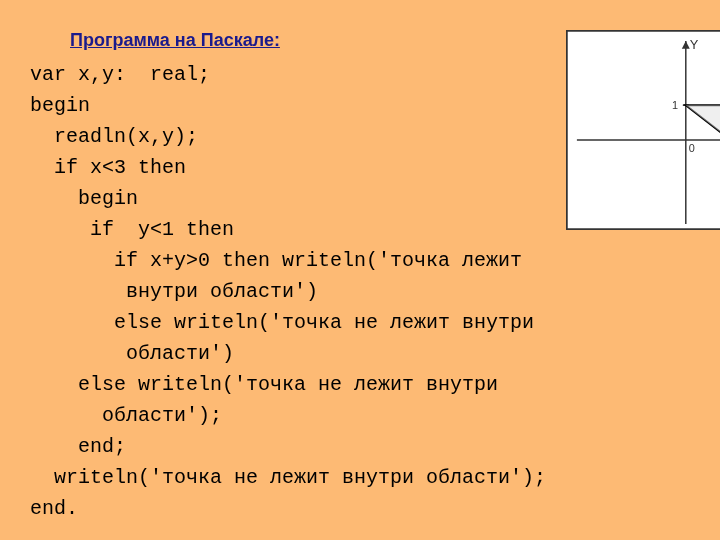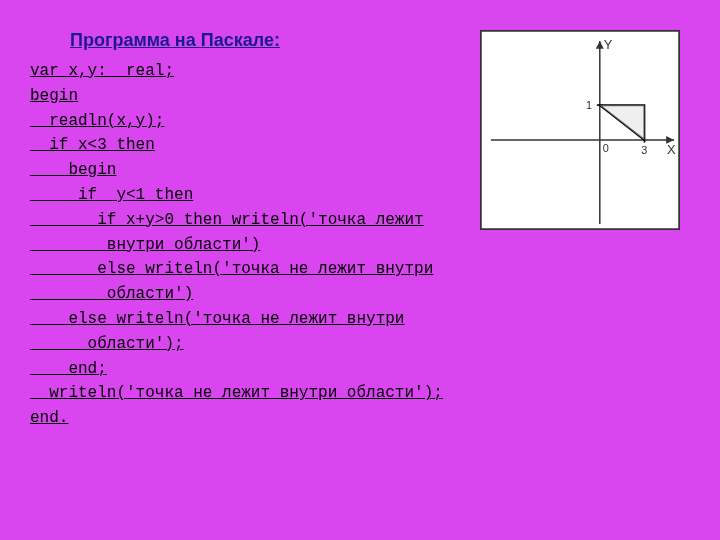--- a/index.html
+++ b/index.html
@@ -12,21 +12,21 @@
       width: 720px;
       height: 540px;
       background-color: #ffffff;
       font-family: 'Courier New', Courier, monospace;
       overflow: hidden;
     }
 
     .page-container {
       width: 720px;
       height: 540px;
-      background: #d946ef;
+      background: #fdba74;
       display: flex;
       padding: 20px 30px;
       gap: 20px;
     }
 
     .code-section {
       flex: 1;
       padding-top: 10px;
     }
 
@@ -35,25 +35,24 @@
       font-size: 18px;
       font-weight: bold;
       color: #1a1a8c;
       text-decoration: underline;
       margin-bottom: 8px;
       margin-left: 40px;
     }
 
     .code-block {
       font-family: 'Courier New', Courier, monospace;
-      font-size: 16px;
+      font-size: 20px;
       color: #000000;
       line-height: 1.55;
       white-space: pre;
-      text-decoration: underline;
     }
 
     .graph-section {
       width: 210px;
       padding-top: 10px;
       flex-shrink: 0;
     }
 
     .graph-container {
       width: 200px;

